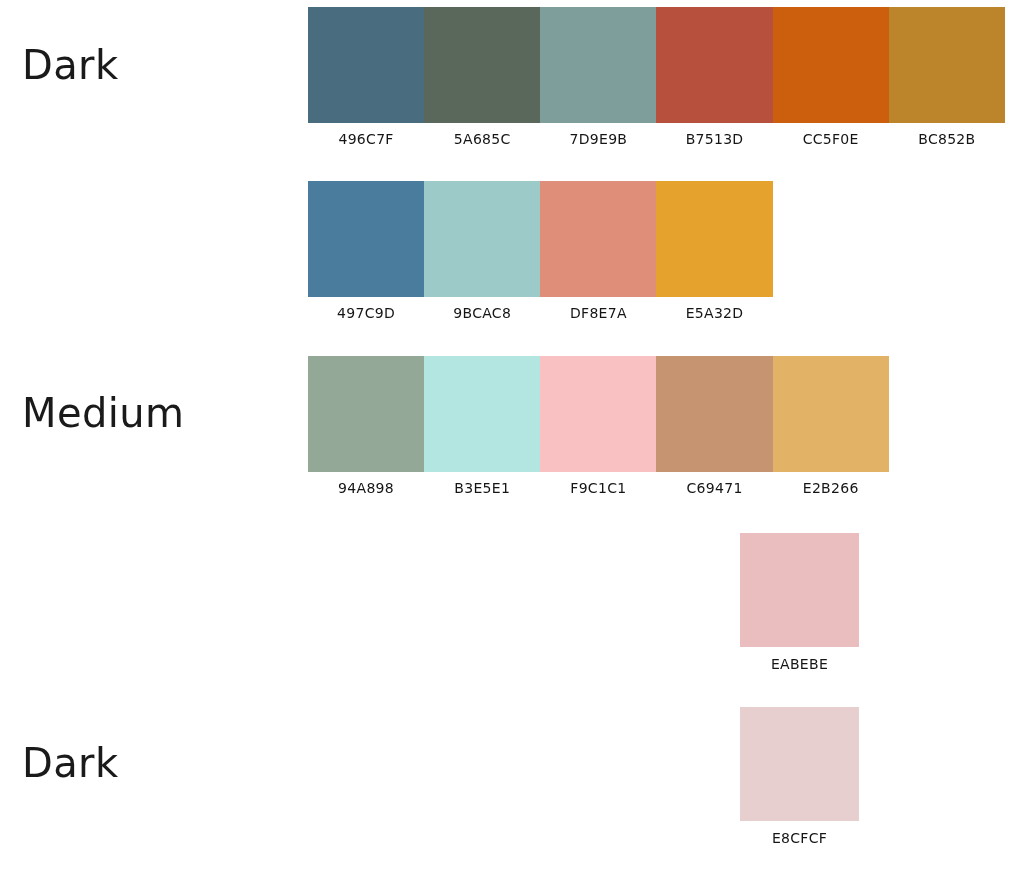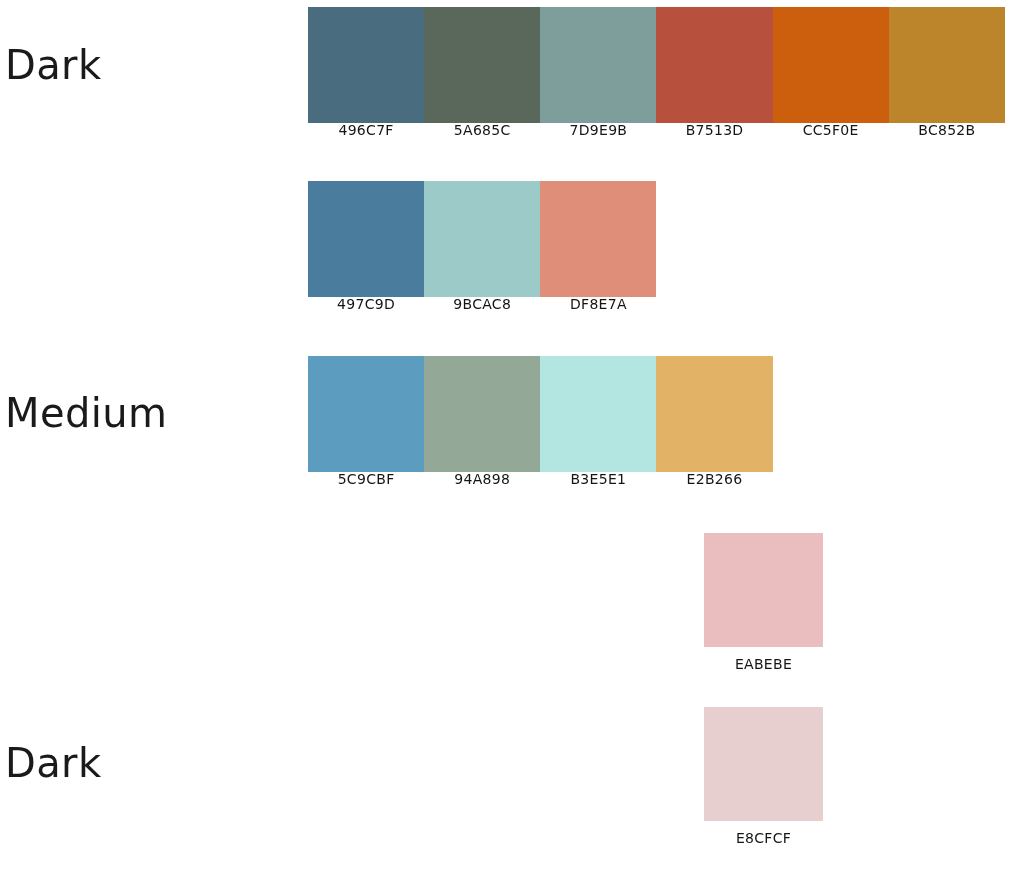--- a/index.html
+++ b/index.html
@@ -28,21 +28,21 @@
   
   .palette-row {
     position: absolute;
     left: 0;
     width: 1018px;
   }
 
   
   .row-label {
     position: absolute;
-    left: 5px;
+    left: 22px;
     font-family: "DejaVu Sans", "Liberation Sans", sans-serif;
     font-size: 40px;
     font-weight: 400;
     letter-spacing: 0.4px;
     color: #1a1a1a;
     white-space: nowrap;
     line-height: 1;
   }
 
   
@@ -65,26 +65,27 @@
   }
   .swatch-hex {
     display: block;
     width: 100%;
     text-align: center;
     font-family: "DejaVu Sans", "Liberation Sans", sans-serif;
     font-size: 14px;
     font-weight: 400;
     letter-spacing: 0.3px;
     color: #151515;
+    margin-top: 9px;
     line-height: 1;
   }
 
   
   .swatch-strip.single {
-    left: 656px;
+    left: 692px;
     width: 126px;
     padding-left: 48px;
   }
   .swatch-strip.single .swatch-cell {
     width: 119px;
   }
   .swatch-strip.single .swatch-chip {
     height: 114px;
   }
   .swatch-strip.single .swatch-hex {
@@ -157,44 +158,52 @@
         <span class="swatch-chip" style="background-color: rgb(155, 202, 200);"></span>
         <span class="swatch-hex">9BCAC8</span>
       </div>
 
       <div class="swatch-cell">
         <span class="swatch-chip" style="background-color: rgb(223, 142, 122);"></span>
         <span class="swatch-hex">DF8E7A</span>
       </div>
 
 
+      <div class="swatch-cell">
+        <span class="swatch-chip" style="background-color: rgb(229, 163, 45);"></span>
+        <span class="swatch-hex">E5A32D</span>
+      </div>
 
     </div>
   </div>
 
   <div class="palette-row" id="row-light">
     <div class="row-label">Dark</div>
     <div class="swatch-strip">
 
-      <div class="swatch-cell">
-        <span class="swatch-chip" style="background-color: rgb(92, 156, 191);"></span>
-        <span class="swatch-hex">5C9CBF</span>
-      </div>
 
       <div class="swatch-cell">
         <span class="swatch-chip" style="background-color: rgb(148, 168, 152);"></span>
         <span class="swatch-hex">94A898</span>
       </div>
 
       <div class="swatch-cell">
         <span class="swatch-chip" style="background-color: rgb(179, 229, 225);"></span>
         <span class="swatch-hex">B3E5E1</span>
       </div>
 
-
+      <div class="swatch-cell">
+        <span class="swatch-chip" style="background-color: rgb(249, 193, 193);"></span>
+        <span class="swatch-hex">F9C1C1</span>
+      </div>
+
+      <div class="swatch-cell">
+        <span class="swatch-chip" style="background-color: rgb(198, 148, 113);"></span>
+        <span class="swatch-hex">C69471</span>
+      </div>
 
       <div class="swatch-cell">
         <span class="swatch-chip" style="background-color: rgb(226, 178, 102);"></span>
         <span class="swatch-hex">E2B266</span>
       </div>
 
     </div>
   </div>
 
   <div class="palette-row" id="row-xl1">

